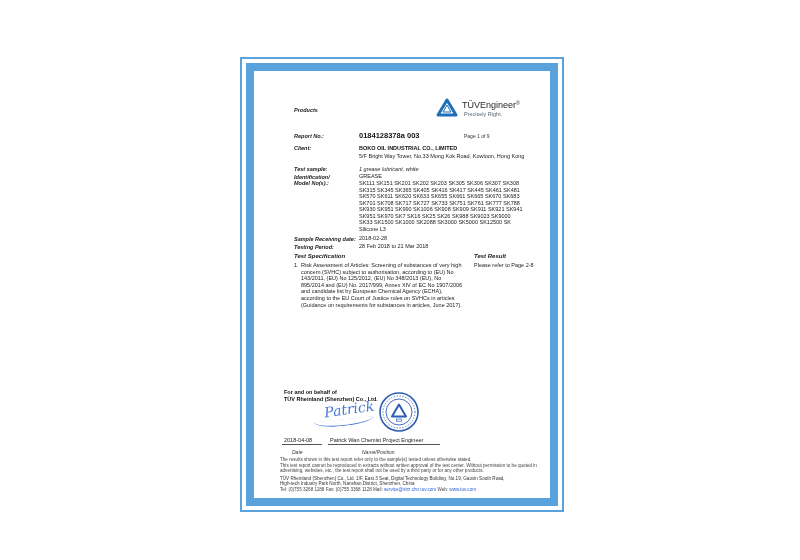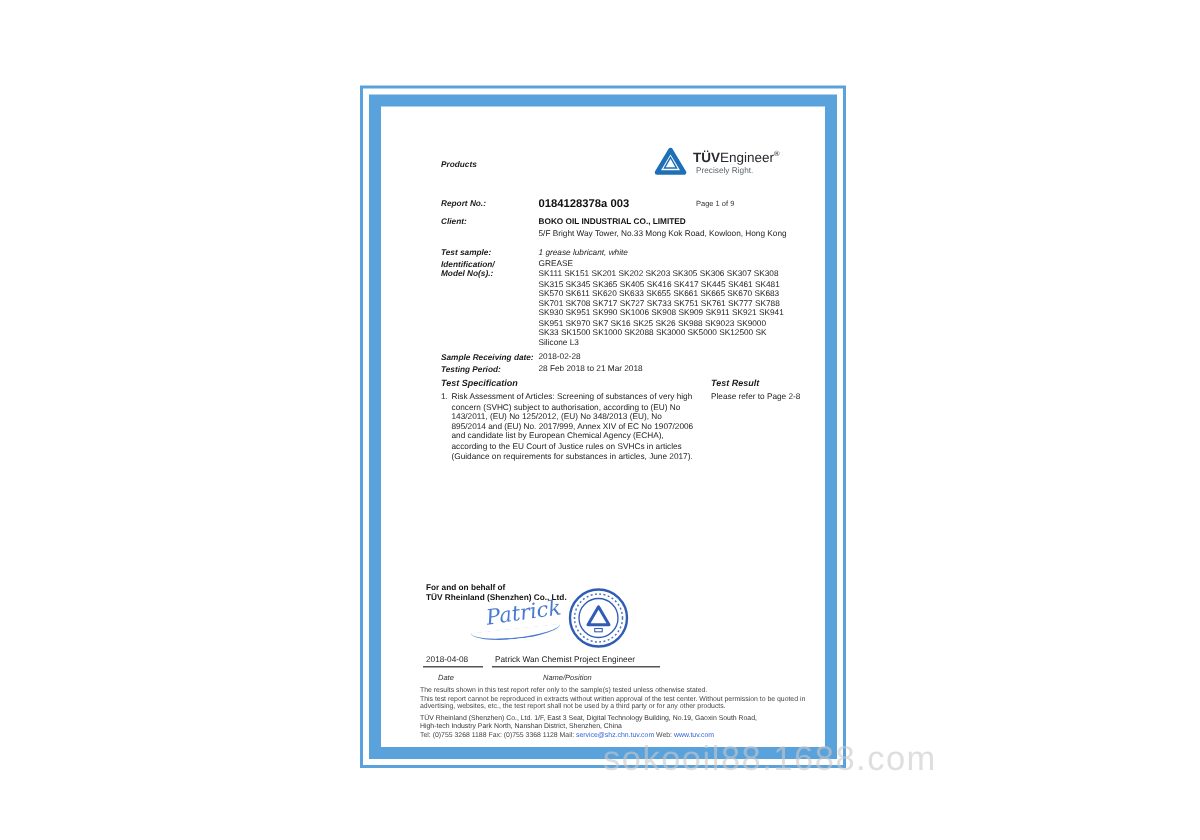--- a/index.html
+++ b/index.html
@@ -16,21 +16,21 @@
   .abs{position:absolute;white-space:nowrap;}
   .lbl{font-size:5.5px;font-weight:bold;font-style:italic;color:#1a1a1a;}
   .val{font-size:5.5px;color:#222;}
   .val-b{font-size:5.5px;font-weight:bold;color:#111;}
   .tiny{font-size:5px;color:#333;}
 
   
   .logo{position:absolute;left:168px;top:12px;width:120px;height:26px;}
   .logo-tri{position:absolute;left:0;top:1px;width:22px;height:20px;}
   .logo-text{position:absolute;left:26px;top:3px;font-size:9px;color:#27292e;letter-spacing:0;}
-  .logo-text b{font-weight:bold;}
+  .logo-text b{font-weight:normal;}
   .logo-reg{font-size:5px;vertical-align:top;}
   .logo-tag{position:absolute;left:28px;top:14px;font-size:5.5px;color:#5c6770;}
 
   
   .models{position:absolute;left:91px;top:95px;width:196px;font-size:5.5px;line-height:6.5px;color:#222;}
   .models div{white-space:nowrap;}
 
   
   .spec-par{position:absolute;left:33px;top:177px;width:164px;font-size:5.5px;line-height:6.6px;color:#222;white-space:normal;}
   .spec-res{position:absolute;left:206px;top:177px;width:82px;font-size:5.5px;line-height:6.6px;color:#222;white-space:normal;}
@@ -140,15 +140,14 @@
           <div>This test report cannot be reproduced in extracts without written approval of the test center. Without permission to be quoted in advertising, websites, etc., the test report shall not be used by a third party or for any other products.</div>
           <div class="addr" style="margin-top:2px;">TÜV Rheinland (Shenzhen) Co., Ltd.   1/F, East 3 Seat, Digital Technology Building, No.19, Gaoxin South Road,</div>
           <div class="addr">High-tech Industry Park North, Nanshan District, Shenzhen, China</div>
           <div><span>Tel: (0)755 3268 1188  Fax: (0)755 3368 1128  Mail: </span><span class="link">service@shz.chn.tuv.com</span><span>  Web: </span><span class="link">www.tuv.com</span></div>
         </div>
 
       </div>
     </div>
   </div>
 
-  <div class="wm-site">sokooil88.1688.com</div>
 
 </div>
 
 </body></html>

